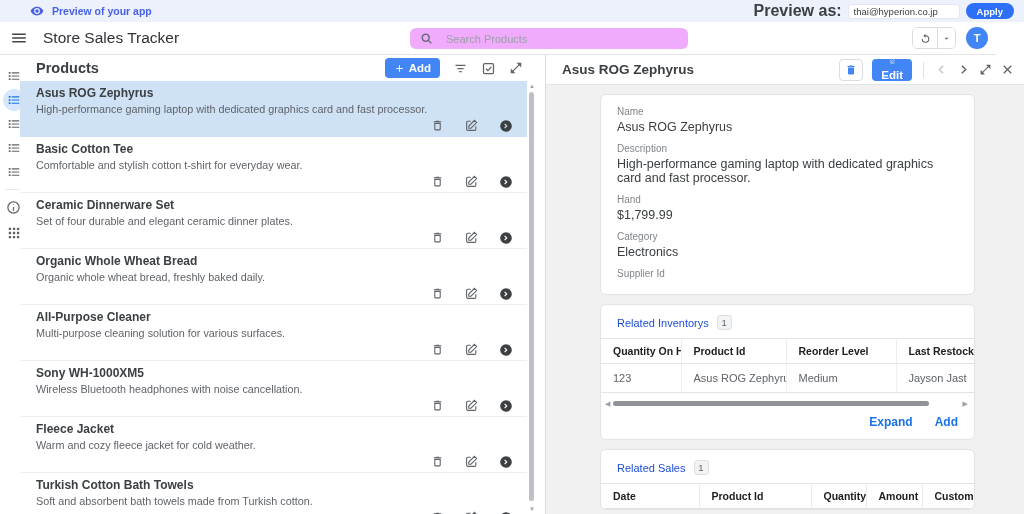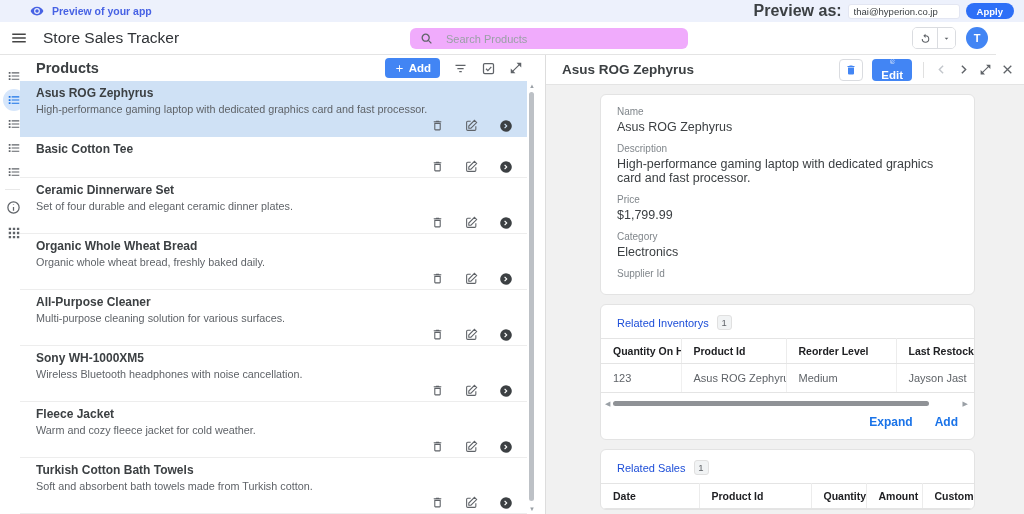--- a/index.html
+++ b/index.html
@@ -252,20 +252,21 @@
           </span>
           <span class="icon-btn dark">
             <svg width="14" height="14" viewBox="0 0 24 24" fill="currentColor">
               <path d="M12 2a10 10 0 1 0 0 20 10 10 0 0 0 0-20zm-1.7 14.3-1.4-1.4 2.9-2.9-2.9-2.9 1.4-1.4 4.3 4.3-4.3 4.3z"></path>
             </svg>
           </span>
         </div>
       </div>
       <div class="prod-row">
         <div class="pr-title">Basic Cotton Tee</div>
+        <div class="pr-desc">Comfortable and stylish cotton t-shirt for everyday wear.</div>
         <div class="pr-actions">
           <span class="icon-btn">
             <svg width="13" height="13" viewBox="0 0 24 24" fill="currentColor">
               <path d="M6 19a2 2 0 0 0 2 2h8a2 2 0 0 0 2-2V7H6v12zm2-10h8v10H8V9zM19 4h-3.5l-1-1h-5l-1 1H5v2h14V4z"></path>
             </svg>
           </span>
           <span class="icon-btn">
             <svg width="13" height="13" viewBox="0 0 24 24" fill="none" stroke="currentColor" stroke-width="2">
               <path d="M20 13.5V19a2 2 0 0 1-2 2H5a2 2 0 0 1-2-2V6a2 2 0 0 1 2-2h5.5"></path>
               <path d="M17.5 2.5l4 4L11 17H7v-4z"></path>
@@ -466,21 +467,21 @@
             <span>Asus ROG Zephyrus</span>
           </div>
         </div>
         <div class="field">
           <div class="f-label">Description</div>
           <div class="f-value">
             <span>High-performance gaming laptop with dedicated graphics card and fast processor.</span>
           </div>
         </div>
         <div class="field">
-          <div class="f-label">Price</div>
+          <div class="f-label">Hand</div>
           <div class="f-value">
             <span>$1,799.99</span>
           </div>
         </div>
         <div class="field">
           <div class="f-label">Category</div>
           <div class="f-value">
             <span>Electronics</span>
           </div>
         </div>

